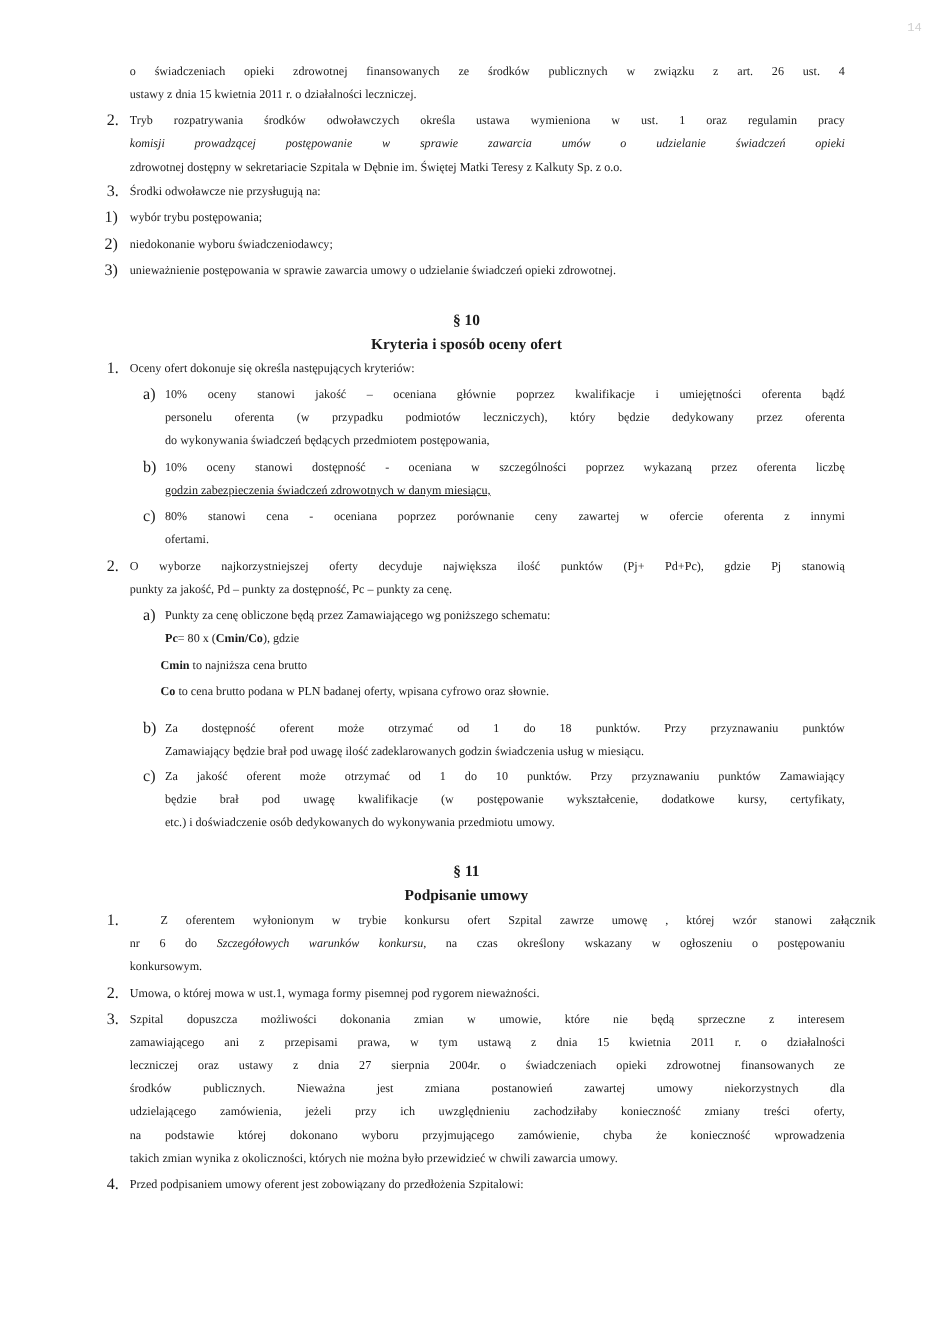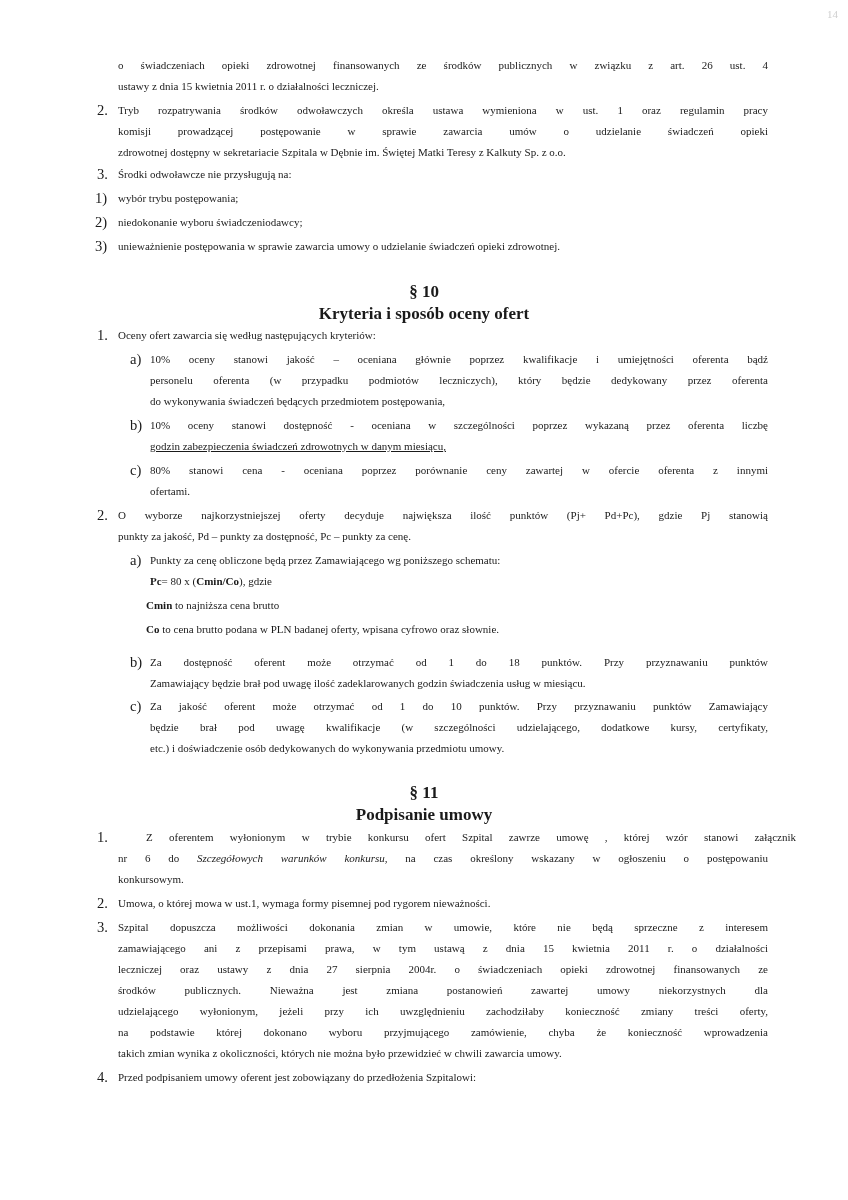--- a/index.html
+++ b/index.html
@@ -1,51 +1,51 @@
 <!DOCTYPE html>
 <html><head>
 <meta charset="utf-8">
 <style>
   html, body { margin:0; padding:0; background:#ffffff; }
   body { width:848px; height:1200px; position:relative; overflow:hidden;
          font-family:"Liberation Serif", serif; color:#1a1a1a; }
   .ln { position:absolute; font-size:11px; line-height:17px; white-space:nowrap; }
   .just { text-align:justify; text-align-last:justify; white-space:normal; }
   .num { position:absolute; font-size:14.6px; line-height:17px; }
-  .c { position:absolute; left:0; width:848px; text-align:center; font-size:17px; font-weight:bold; line-height:17px; }
-  .corner { position:absolute; right:10px; top:8px; font-size:11px; color:#cfcfcf; }
+  .c { position:absolute; left:0; width:848px; text-align:center; font-size:14px; font-weight:bold; line-height:17px; }
+  .corner { position:absolute; right:10px; top:20px; font-size:11px; color:#cfcfcf;font-family:Liberation Mono, monospace; }
 </style>
 </head>
 <body>
 
 <div class="corner">14</div>
 
 <div class="ln just" style="left:118px;top:57px;width:650px;">o świadczeniach opieki zdrowotnej finansowanych ze środków publicznych w związku z art. 26 ust. 4</div>
 <div class="ln" style="left:118px;top:78px;">ustawy z dnia 15 kwietnia 2011 r. o działalności leczniczej.</div>
 
 <div class="num" style="left:97px;top:102px;">2.</div>
 <div class="ln just" style="left:118px;top:102px;width:650px;">Tryb rozpatrywania środków odwoławczych określa ustawa wymieniona w ust. 1 oraz regulamin  pracy</div>
-<div class="ln just" style="left:118px;top:123px;width:650px;">komisji prowadzącej postępowanie  w sprawie zawarcia umów o udzielanie świadczeń opieki</div>
+<div class="ln just" style="left:118px;top:123px;width:650px;font-style:italic;">komisji prowadzącej postępowanie  w sprawie zawarcia umów o udzielanie świadczeń opieki</div>
 <div class="ln" style="left:118px;top:144px;">zdrowotnej  dostępny w sekretariacie Szpitala w Dębnie im. Świętej Matki Teresy z Kalkuty Sp. z o.o.</div>
 
 <div class="num" style="left:97px;top:166px;">3.</div>
 <div class="ln" style="left:118px;top:166px;">Środki odwoławcze nie przysługują na:</div>
 
 <div class="num" style="left:95px;top:190px;">1)</div>
 <div class="ln" style="left:118px;top:190px;">wybór trybu postępowania;</div>
 <div class="num" style="left:95px;top:214px;">2)</div>
 <div class="ln" style="left:118px;top:214px;">niedokonanie wyboru świadczeniodawcy;</div>
 <div class="num" style="left:95px;top:238px;">3)</div>
 <div class="ln" style="left:118px;top:238px;">unieważnienie postępowania w sprawie zawarcia umowy o udzielanie świadczeń opieki  zdrowotnej.</div>
 
 <div class="c" style="top:283px;">§ 10</div>
 <div class="c" style="top:305px;">Kryteria  i sposób oceny ofert</div>
 
 <div class="num" style="left:97px;top:327px;">1.</div>
-<div class="ln" style="left:118px;top:327px;">Oceny ofert zawarcia się według następujących kryteriów:</div>
+<div class="ln" style="left:118px;top:327px;">Oceny ofert dokonuje się określa następujących kryteriów:</div>
 
 <div class="num" style="left:130px;top:351px;">a)</div>
 <div class="ln just" style="left:150px;top:351px;width:618px;">10% oceny stanowi jakość – oceniana głównie poprzez kwalifikacje i umiejętności oferenta bądź</div>
 <div class="ln just" style="left:150px;top:372px;width:618px;">personelu oferenta (w przypadku podmiotów leczniczych), który będzie dedykowany przez oferenta</div>
 <div class="ln" style="left:150px;top:393px;">do wykonywania świadczeń będących przedmiotem postępowania,</div>
 
 <div class="num" style="left:130px;top:417px;">b)</div>
 <div class="ln just" style="left:150px;top:417px;width:618px;">10% oceny stanowi dostępność - oceniana w szczególności poprzez wykazaną przez oferenta liczbę</div>
 <div class="ln" style="left:150px;top:438px;text-decoration:underline;">godzin zabezpieczenia świadczeń zdrowotnych w danym miesiącu,</div>
 
@@ -68,37 +68,37 @@
 <div class="ln" style="left:146px;top:621px;">
   <b>Co</b><span> to cena brutto podana w PLN  badanej oferty, wpisana cyfrowo oraz słownie.</span>
 </div>
 
 <div class="num" style="left:130px;top:654px;">b)</div>
 <div class="ln just" style="left:150px;top:654px;width:618px;">Za dostępność oferent może otrzymać od 1 do 18 punktów. Przy przyznawaniu punktów</div>
 <div class="ln" style="left:150px;top:675px;">Zamawiający będzie brał pod uwagę ilość zadeklarowanych godzin świadczenia usług  w miesiącu.</div>
 
 <div class="num" style="left:130px;top:698px;">c)</div>
 <div class="ln just" style="left:150px;top:698px;width:618px;">Za jakość oferent może otrzymać od 1 do 10 punktów. Przy przyznawaniu punktów Zamawiający</div>
-<div class="ln just" style="left:150px;top:719px;width:618px;">będzie brał pod uwagę kwalifikacje (w szczególności udzielającego, dodatkowe kursy, certyfikaty,</div>
+<div class="ln just" style="left:150px;top:719px;width:618px;">będzie brał pod uwagę kwalifikacje (w postępowanie wykształcenie, dodatkowe kursy, certyfikaty,</div>
 <div class="ln" style="left:150px;top:740px;">etc.) i doświadczenie osób dedykowanych do wykonywania przedmiotu umowy.</div>
 
 <div class="c" style="top:784px;">§ 11</div>
 <div class="c" style="top:806px;">Podpisanie umowy</div>
 
 <div class="num" style="left:97px;top:829px;">1.</div>
 <div class="ln just" style="left:118px;top:829px;width:650px;margin-left:28px;">Z oferentem wyłonionym w trybie konkursu ofert Szpital zawrze umowę , której wzór stanowi załącznik</div>
 <div class="ln just" style="left:118px;top:850px;width:650px;"><span>nr 6 do </span><i>Szczegółowych warunków konkursu,</i><span> na czas określony wskazany w ogłoszeniu o postępowaniu</span></div>
 <div class="ln" style="left:118px;top:871px;">konkursowym.</div>
 
 <div class="num" style="left:97px;top:895px;">2.</div>
 <div class="ln" style="left:118px;top:895px;">Umowa, o której mowa w ust.1, wymaga formy pisemnej pod rygorem nieważności.</div>
 
 <div class="num" style="left:97px;top:919px;">3.</div>
 <div class="ln just" style="left:118px;top:919px;width:650px;">Szpital dopuszcza możliwości dokonania zmian w umowie, które nie będą sprzeczne z interesem</div>
 <div class="ln just" style="left:118px;top:940px;width:650px;">zamawiającego ani z przepisami prawa, w tym ustawą z dnia 15 kwietnia 2011 r. o działalności</div>
 <div class="ln just" style="left:118px;top:961px;width:650px;">leczniczej oraz ustawy z dnia 27 sierpnia 2004r.  o świadczeniach opieki zdrowotnej finansowanych ze</div>
 <div class="ln just" style="left:118px;top:982px;width:650px;">środków publicznych. Nieważna jest zmiana postanowień zawartej umowy niekorzystnych dla</div>
-<div class="ln just" style="left:118px;top:1003px;width:650px;">udzielającego wyłonionym, jeżeli przy ich uwzględnieniu zachodziłaby konieczność zmiany treści oferty,</div>
+<div class="ln just" style="left:118px;top:1003px;width:650px;">udzielającego zamówienia, jeżeli przy ich uwzględnieniu zachodziłaby konieczność zmiany treści oferty,</div>
 <div class="ln just" style="left:118px;top:1024px;width:650px;">na podstawie której dokonano wyboru przyjmującego zamówienie, chyba że konieczność wprowadzenia</div>
 <div class="ln" style="left:118px;top:1045px;">takich zmian wynika z okoliczności, których nie można było przewidzieć w chwili zawarcia umowy.</div>
 
 <div class="num" style="left:97px;top:1069px;">4.</div>
 <div class="ln" style="left:118px;top:1069px;">Przed podpisaniem umowy oferent jest zobowiązany do przedłożenia Szpitalowi:</div>
 
 </body></html>

